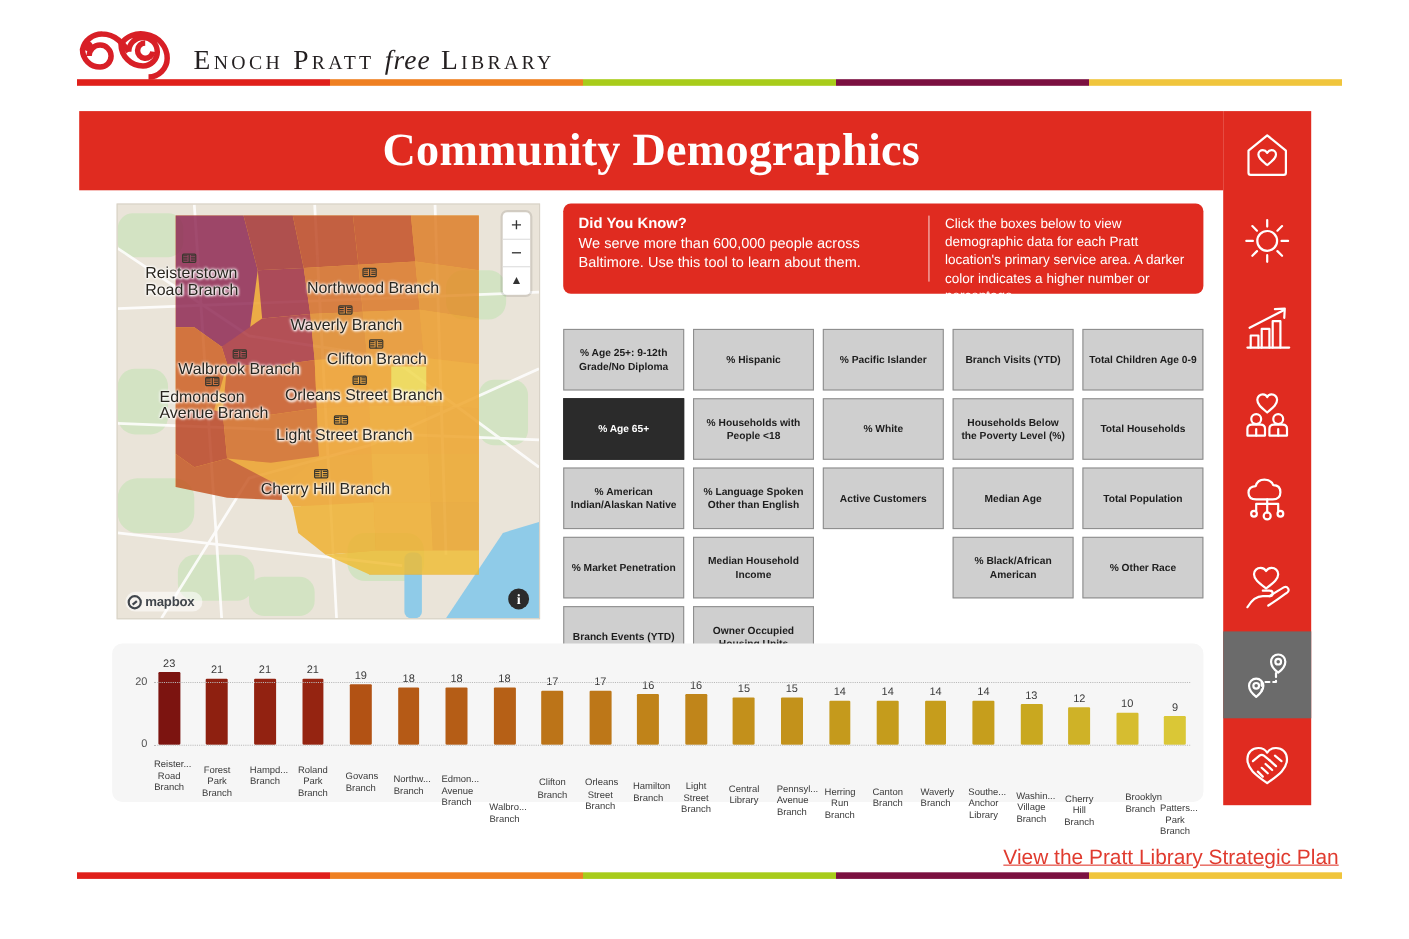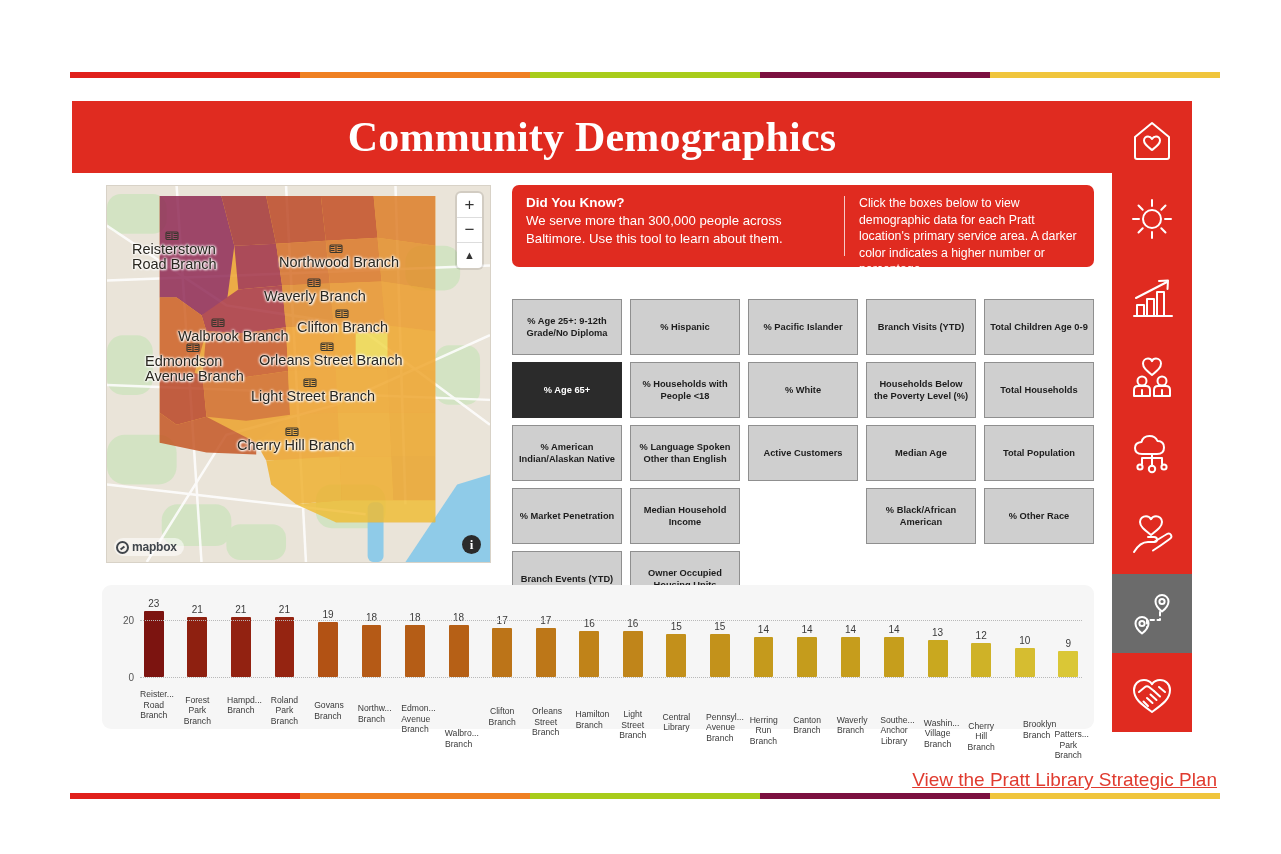--- a/index.html
+++ b/index.html
@@ -158,20 +158,33 @@
   .footer-link {
     position: absolute; right: 64px; top: 769px;
     font-size: 19px; color: #e03b2f;
   }
 </style>
 </head>
 <body>
 
 <div class="page">
 
+  <div class="brand">
+    <div class="brand-logo">
+      <svg viewBox="0 0 95 46" width="95" height="46">
+        <g fill="none" stroke="#d81f26" stroke-width="5">
+          <path d="M11 23 a10 10 0 1 1 10 10 a16 16 0 0 1 -16 -16 a18 18 0 0 1 18 -14 c12 0 19 9 24 16"></path>
+          <path d="M47 19 a13 13 0 1 1 13 13 a20 20 0 0 1 -20 -20 a22 22 0 0 1 22 -9 c13 2 20 12 20 22 a17 17 0 0 1 -17 17"></path>
+          <path d="M62 11 a7 7 0 1 0 7 8"></path>
+        </g>
+        <circle cx="10" cy="14" r="4.5" fill="#d81f26"></circle>
+      </svg>
+    </div>
+    <div class="brand-wordmark"><span>Enoch Pratt </span><span class="ital">free</span><span> Library</span></div>
+  </div>
 
   <div class="rule top">
     <span style="background: rgb(224, 32, 27);"></span>
     <span style="background: rgb(239, 128, 34);"></span>
     <span style="background: rgb(168, 204, 26);"></span>
     <span style="background: rgb(123, 16, 64);"></span>
     <span style="background: rgb(240, 197, 60);"></span>
   </div>
 
   <div class="app">
@@ -340,21 +353,21 @@
         <div class="map-label" style="left: 157px; top: 103px;">Waverly Branch</div>
         <div class="map-pin" style="left: 228px; top: 119px;"><svg viewBox="0 0 14 11" width="14" height="11" fill="none" stroke="#3a372e" stroke-width="1.1">
             <rect x="1" y="2" width="12" height="7.5" rx="1"></rect>
             <path d="M7 2.5 v7 M1.5 3.5 h4 M1.5 5.5 h4 M1.5 7.5 h4 M8.5 3.5 h4 M8.5 5.5 h4 M8.5 7.5 h4"></path>
           </svg></div>
         <div class="map-label" style="left: 190px; top: 134px;">Clifton Branch</div>
         <div class="map-pin" style="left: 104px; top: 128px;"><svg viewBox="0 0 14 11" width="14" height="11" fill="none" stroke="#3a372e" stroke-width="1.1">
             <rect x="1" y="2" width="12" height="7.5" rx="1"></rect>
             <path d="M7 2.5 v7 M1.5 3.5 h4 M1.5 5.5 h4 M1.5 7.5 h4 M8.5 3.5 h4 M8.5 5.5 h4 M8.5 7.5 h4"></path>
           </svg></div>
-        <div class="map-label" style="left: 55px; top: 143px; margin-left: 16px;">Walbrook Branch</div>
+        <div class="map-label" style="left: 55px; top: 143px;">Walbrook Branch</div>
         <div class="map-pin" style="left: 79px; top: 153px;"><svg viewBox="0 0 14 11" width="14" height="11" fill="none" stroke="#3a372e" stroke-width="1.1">
             <rect x="1" y="2" width="12" height="7.5" rx="1"></rect>
             <path d="M7 2.5 v7 M1.5 3.5 h4 M1.5 5.5 h4 M1.5 7.5 h4 M8.5 3.5 h4 M8.5 5.5 h4 M8.5 7.5 h4"></path>
           </svg></div>
         <div class="map-label" style="left: 38px; top: 168px;">Edmondson
 Avenue Branch</div>
         <div class="map-pin" style="left: 213px; top: 152px;"><svg viewBox="0 0 14 11" width="14" height="11" fill="none" stroke="#3a372e" stroke-width="1.1">
             <rect x="1" y="2" width="12" height="7.5" rx="1"></rect>
             <path d="M7 2.5 v7 M1.5 3.5 h4 M1.5 5.5 h4 M1.5 7.5 h4 M8.5 3.5 h4 M8.5 5.5 h4 M8.5 7.5 h4"></path>
           </svg></div>
@@ -367,21 +380,21 @@
         <div class="map-pin" style="left: 178px; top: 237px;"><svg viewBox="0 0 14 11" width="14" height="11" fill="none" stroke="#3a372e" stroke-width="1.1">
             <rect x="1" y="2" width="12" height="7.5" rx="1"></rect>
             <path d="M7 2.5 v7 M1.5 3.5 h4 M1.5 5.5 h4 M1.5 7.5 h4 M8.5 3.5 h4 M8.5 5.5 h4 M8.5 7.5 h4"></path>
           </svg></div>
         <div class="map-label" style="left: 130px; top: 252px;">Cherry Hill Branch</div>
       </div>
 
     <div class="banner">
       <div class="banner-left">
         <div class="hd">Did You Know?</div>
-        <div class="tx">We serve more than 300,000 people across Baltimore. Use this tool to learn about them.</div>
+        <div class="tx">We serve more than 600,000 people across Baltimore. Use this tool to learn about them.</div>
       </div>
       <div class="banner-div"></div>
       <div class="banner-right">Click the boxes below to view demographic data for each Pratt location's primary service area. A darker color indicates a higher number or percentage.</div>
     </div>
 
     <div class="grid">
         <div class="cell">% Age 25+: 9-12th Grade/No Diploma</div>
         <div class="cell">% Hispanic</div>
         <div class="cell">% Pacific Islander</div>
         <div class="cell">Branch Visits (YTD)</div>

